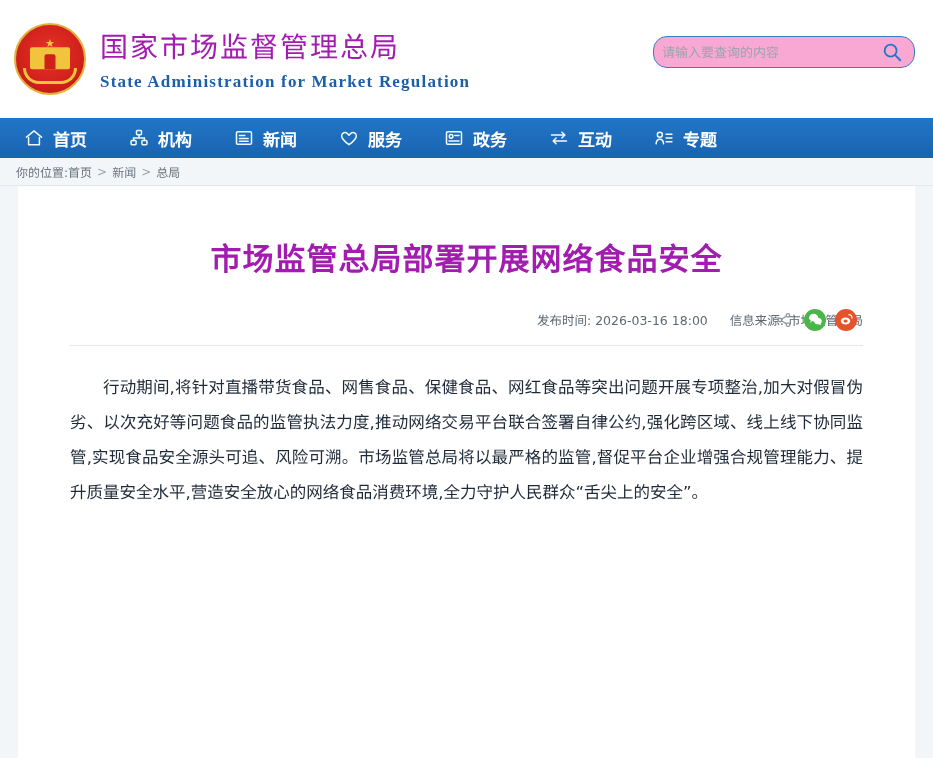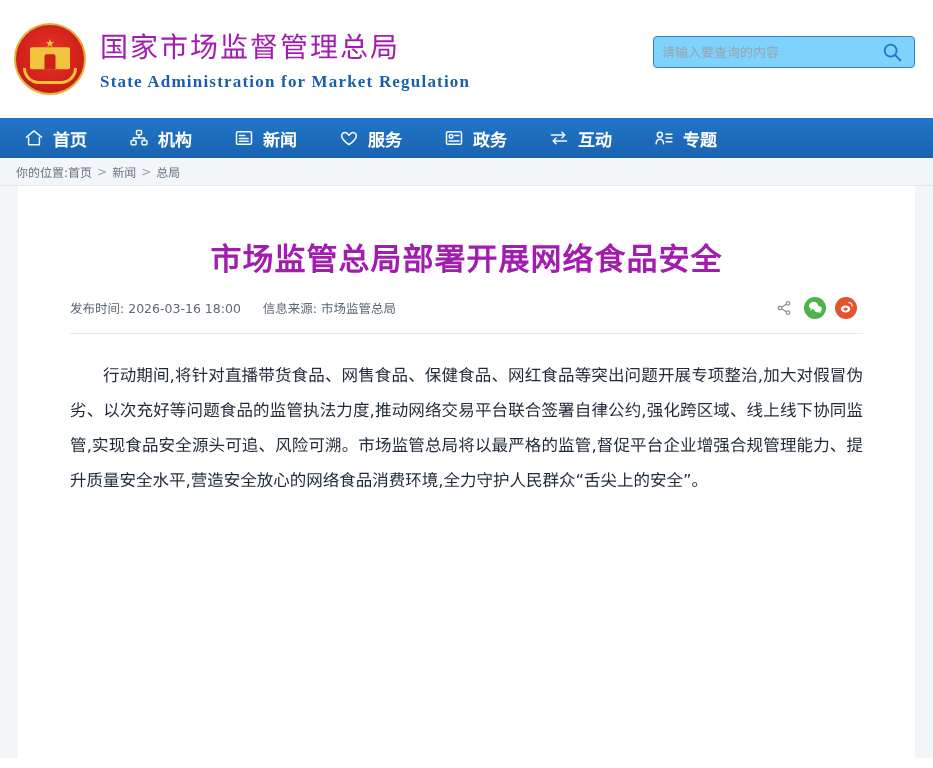--- a/index.html
+++ b/index.html
@@ -94,22 +94,22 @@
     line-height: 22px;
     white-space: nowrap;
   }
   .search-wrap {
     position: absolute;
     right: 18px;
     top: 36px;
     width: 262px;
     height: 32px;
     border: 1px solid #3b7cc4;
-    border-radius: 4px;
-    background: #7dd3fc;
+    border-radius: 14px;
+    background: #f9a8d4;
     display: flex;
     align-items: center;
   }
   .search-input {
     flex: 1;
     border: none;
     outline: none;
     height: 28px;
     padding: 0 8px;
     font-size: 13px;
@@ -183,24 +183,24 @@
     font-family: "DejaVu Sans", "Liberation Sans", sans-serif;
     font-size: 31px;
     font-weight: bold;
     color: #a21caf;
     text-align: center;
     line-height: 46px;
     letter-spacing: 1px;
     margin: 16px 0 0 0;
   }
   .meta-row {
-    margin-top: 16px;
-    display: flex;
-    align-items: center;
-    justify-content: flex-start;
+    margin-top: 28px;
+    display: flex;
+    align-items: center;
+    justify-content: flex-end;
     gap: 22px;
     font-size: 12.5px;
     color: #5d6873;
     font-family: "DejaVu Sans", "Liberation Sans", sans-serif;
     position: relative;
   }
   .meta-item { white-space: nowrap; }
   .share-group {
     position: absolute;
     right: 6px;

